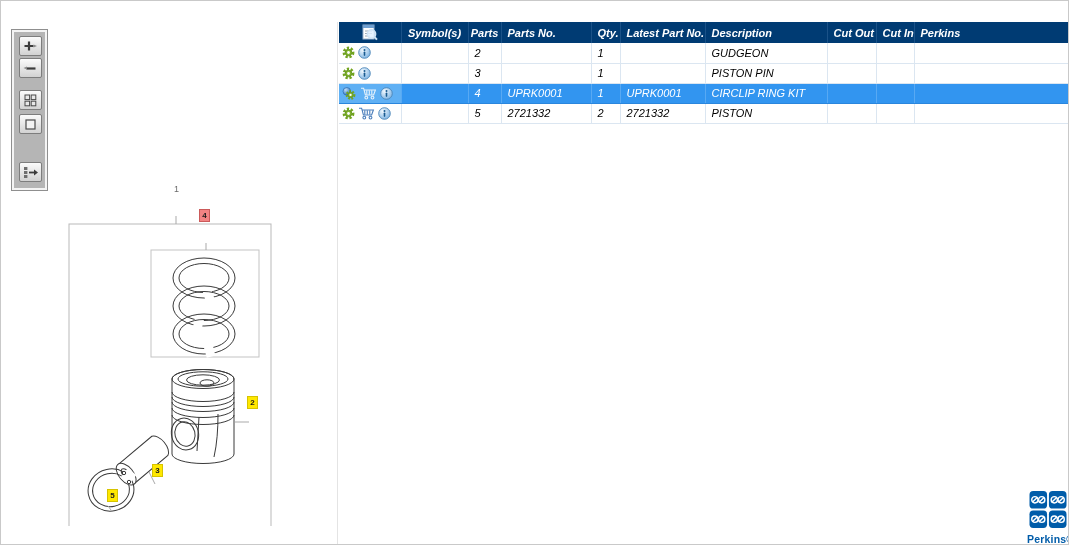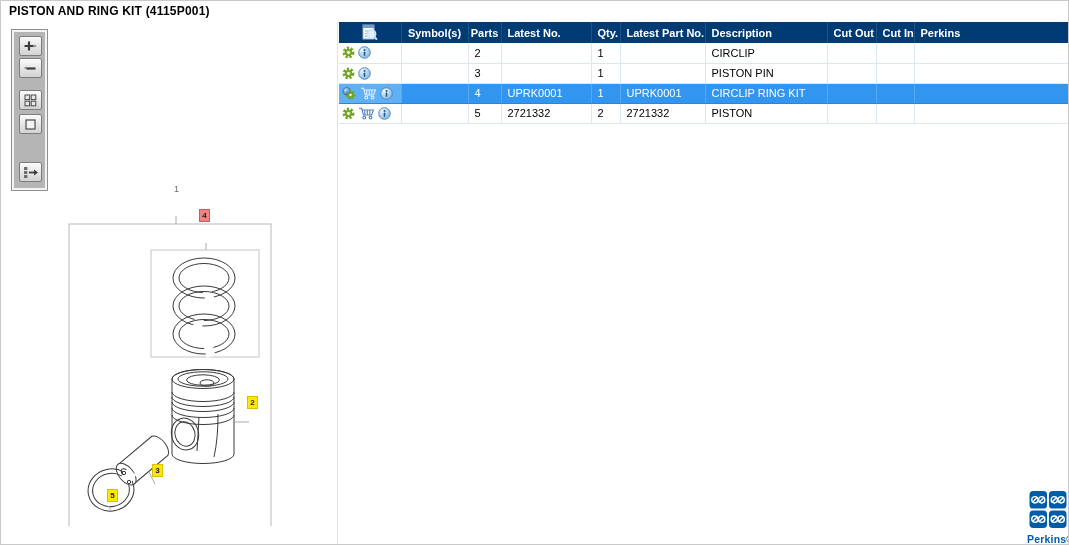--- a/index.html
+++ b/index.html
@@ -27,21 +27,21 @@
   
   #diagram { position:absolute; left:60px; top:159px; width:220px; height:345px; }
   .callout {
     position:absolute; min-width:11px; height:13px; padding:0 1px;
     font:bold 8px/12px "Liberation Sans",sans-serif; text-align:center; color:#1a1a1a;
   }
   .callout.plain { background:transparent; color:#6a6a6a; font-weight:normal; font-size:9px; }
   .callout.yellow { background:#ffe800; border:1px solid #d6c300; }
   .callout.red { background:#f28383; border:1px solid #cb5a5a; }
   
-  #tablewrap { position:absolute; left:338px; top:21px; width:679px; }
+  #tablewrap { position:absolute; left:338px; top:21px; width:679px;font-style:italic; }
   table { border-collapse:collapse; table-layout:fixed; width:731px; font-size:11px; }
   th {
     background:#003b73; color:#fff; font-weight:bold; height:21px; text-align:left;
     padding:0 0 0 6px; border-right:1px solid #1b5288; white-space:nowrap; overflow:hidden;
     font-size:11px;
   }
   th.center { text-align:center; padding:0 2px; }
   td {
     height:20px; padding:0 0 0 6px; color:#000; background:#fff;
     border-bottom:1px solid #dbe6f1; border-right:1px solid #dbe6f1;
@@ -66,21 +66,20 @@
     </radialGradient>
     <radialGradient id="ballGrad" cx="35%" cy="30%" r="75%">
       <stop offset="0" stop-color="#bddcf8"></stop>
         <stop offset="1" stop-color="#2d74bd"></stop>
     </radialGradient>
   </defs>
 </svg>
 
 <div id="app">
 
-  <div id="title">PISTON AND RING KIT (4115P001)</div>
 
   <div id="drawpanel">
 
     <div id="toolbar">
       <div class="tbtn" style="top:6px">
         <svg width="15" height="13" viewBox="0 0 15 13">
           <path d="M6 1.5 V10.5 M1.5 6 H10.5" stroke="#3c3c3c" stroke-width="2.2" fill="none"></path>
           <path d="M10.5 4.5 L14 6 L10.5 7.5 Z" fill="#8a8a8a"></path>
         </svg>
       </div>
@@ -201,21 +200,21 @@
             <svg width="19" height="17" viewBox="0 0 19 17" style="vertical-align:middle">
               <rect x="3" y="1" width="11" height="14" fill="#fdfdfd" stroke="#9ab4cf"></rect>
               <rect x="3" y="1" width="11" height="3" fill="#6f9fd0"></rect>
               <path d="M5 7 H12 M5 9.5 H12 M5 12 H10" stroke="#9aa8b6" stroke-width="1"></path>
               <circle cx="11.5" cy="10" r="4.2" fill="rgba(225,240,255,0.85)" stroke="#cfe3f5" stroke-width="1.4"></circle>
               <path d="M14.4 13 L17 15.6" stroke="#cfe3f5" stroke-width="2"></path>
             </svg>
           </th>
           <th class="center">Symbol(s)</th>
           <th class="center">Parts</th>
-          <th>Latest No.</th>
+          <th>Parts No.</th>
           <th>Qty.</th>
           <th>Latest Part No.</th>
           <th>Description</th>
           <th>Cut Out</th>
           <th>Cut In</th>
           <th style="border-right:none">Perkins</th>
         </tr>
       </thead>
       <tbody>
 
@@ -232,21 +231,21 @@
               <circle cx="6.5" cy="3.9" r="1" fill="#185a90"></circle>
               <rect x="5.7" y="5.4" width="1.6" height="4.5" rx="0.8" fill="#185a90"></rect>
             </svg>
           </span>
             </td>
           <td></td>
           <td>2</td>
           <td></td>
           <td>1</td>
           <td></td>
-          <td>CIRCLIP</td>
+          <td>GUDGEON</td>
           <td></td>
           <td></td>
           <td style="border-right:none"></td>
         </tr>
 
         <tr>
           <td class="iconcell">
               <span class="iconrow">
             <svg width="13" height="13" viewBox="0 0 13 13">
               <circle cx="6.5" cy="6.5" r="4.6" fill="none" stroke="#72a51f" stroke-width="2.6" stroke-dasharray="2.2 1.7"></circle>

